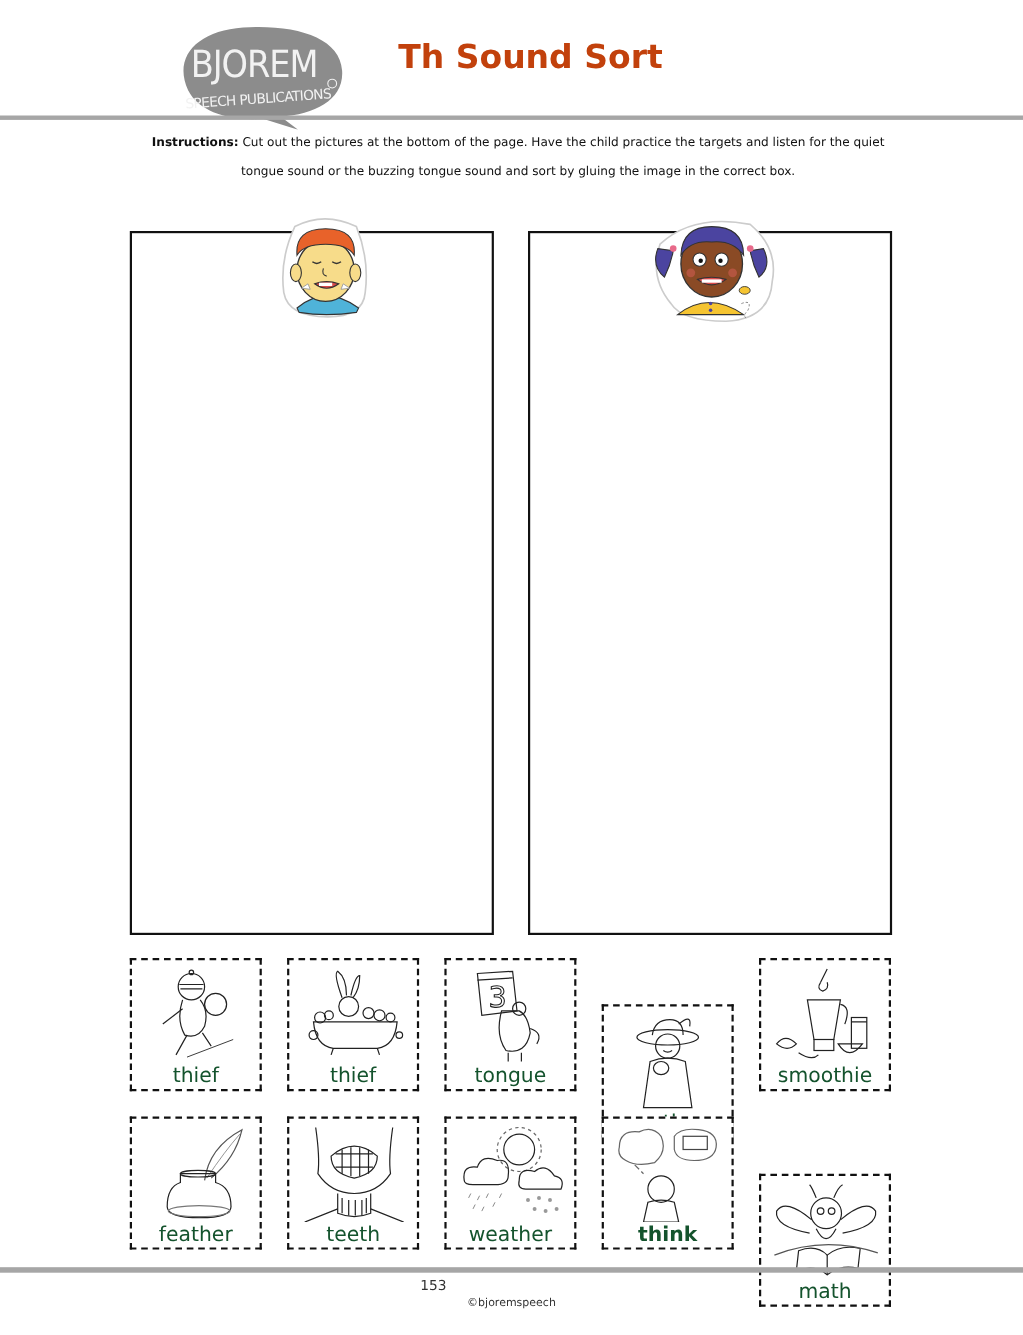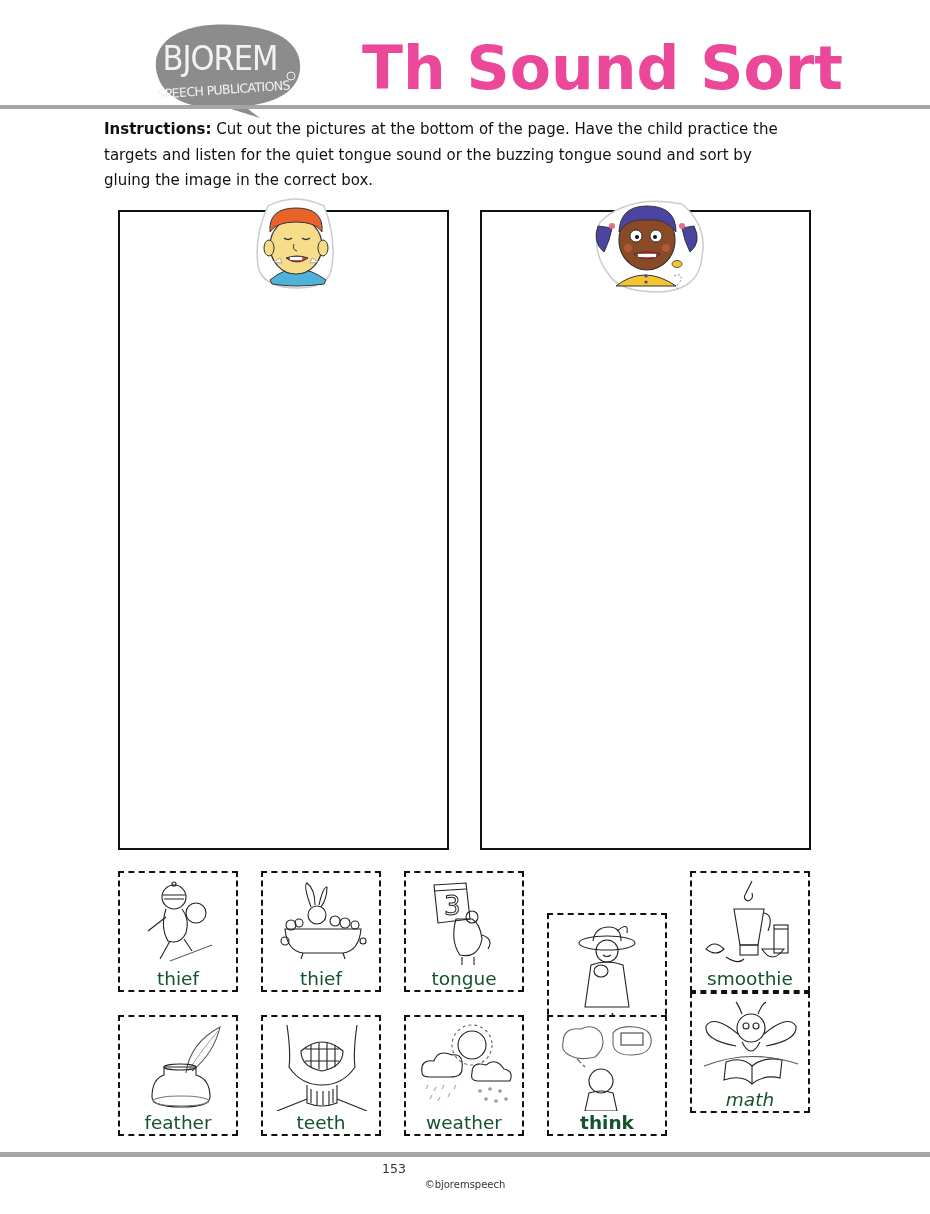--- a/index.html
+++ b/index.html
@@ -1,26 +1,26 @@
 <!DOCTYPE html>
 <html><head>
 <meta charset="utf-8">
 <style>
   html, body { margin:0; padding:0; background:#ffffff; }
   body { width:930px; height:1214px; position:relative; overflow:hidden; font-family:"DejaVu Sans", sans-serif; color:#111; }
 
   .header-rule { position:absolute; left:0; top:105px; width:930px; height:4px; background:#a6a6a6; }
   .footer-rule { position:absolute; left:0; top:1152px; width:930px; height:5px; background:#a6a6a6; }
 
-  .logo { position:absolute; left:148px; top:22px; width:155px; height:96px; }
+  .logo { position:absolute; left:159px; top:22px; width:155px; height:96px; }
   .logo svg { width:100%; height:100%; display:block; }
 
-  .title { position:absolute; left:362px; top:38px; font-family:"DejaVu Sans", sans-serif; font-weight:bold; font-size:60px; letter-spacing:0px; color:#ec4899; line-height:1; }
-
-  .instructions { position:absolute; left:104px; top:117px; width:690px; font-family:"DejaVu Sans", sans-serif; font-size:15px; line-height:25.5px; color:#111; }
+  .title { position:absolute; left:362px; top:38px; font-family:"DejaVu Sans", sans-serif; font-weight:bold; font-size:30px; letter-spacing:0px; color:#c2410c; line-height:1; }
+
+  .instructions { position:absolute; left:126px; top:117px; width:690px; font-family:"DejaVu Sans", sans-serif; font-size:11px; line-height:25.5px; color:#111;text-align:center; }
   .instructions b { font-weight:bold; }
 
   .sort-box { position:absolute; top:210px; width:328px; height:640px; border:2px solid #111; box-sizing:border-box; }
   .sort-box.left { left:118px; width:331px; }
   .sort-box.right { left:480px; width:331px; }
 
   .face { position:absolute; }
   .face svg { display:block; }
 
   .card { position:absolute; width:120px; height:121px; border:2px dashed #111; box-sizing:border-box; background:#fff; }
@@ -222,21 +222,21 @@
       <path d="M4 20 Q4 4 22 6 Q34 0 42 10 Q48 24 36 34 Q20 38 10 32 Q2 28 4 20 Z" stroke="#666"></path>
       <path d="M54 10 Q60 2 76 4 Q94 6 92 20 Q90 32 72 32 Q56 32 54 22 Z" stroke="#666"></path>
       <rect x="62" y="10" width="22" height="12" stroke="#444"></rect>
       <path d="M18 36 l4 4 M24 42 l2 2" stroke="#666"></path>
       <circle cx="42" cy="58" r="12"></circle>
         <path d="M30 70 Q42 66 54 70 L58 88 L26 88 Z"></path>
     </svg>
   </div>
   <div class="word">think</div>
 </div>
-<div class="card" style="left:690px; top:992px;font-style:italic;">
+<div class="card" style="left:690px; top:1067px;">
   <div class="pic">
     <svg viewBox="0 0 98 88" fill="none" stroke="#222" stroke-width="1.1">
       <path d="M40 14 Q36 4 34 2 M56 14 Q60 4 64 2"></path>
       <path d="M36 34 Q12 14 4 26 Q2 40 34 46"></path>
         <path d="M62 34 Q86 14 94 26 Q96 40 64 46"></path>
       <circle cx="49" cy="28" r="14"></circle>
         <circle cx="44" cy="26" r="3"></circle>
         <circle cx="54" cy="26" r="3"></circle>
       <path d="M40 42 Q49 60 58 42"></path>
       <path d="M24 62 Q40 56 50 66 Q62 56 80 60 L78 78 Q62 74 50 84 Q40 74 22 80 Z"></path>

